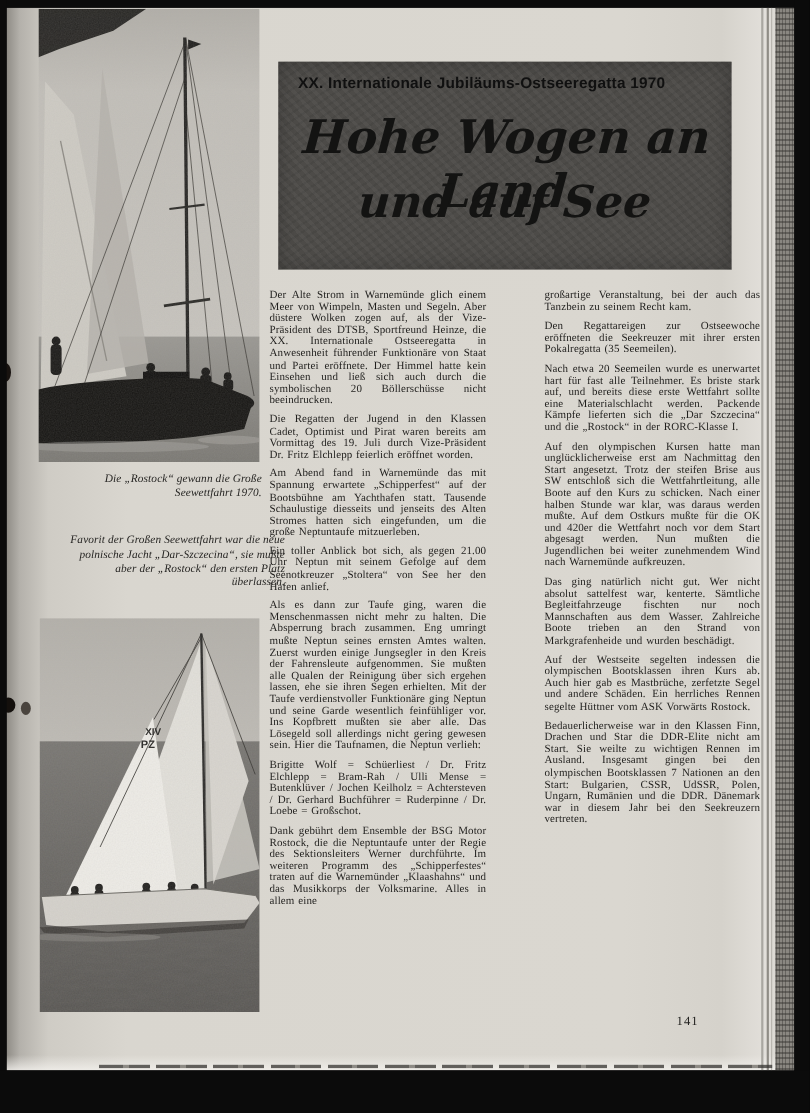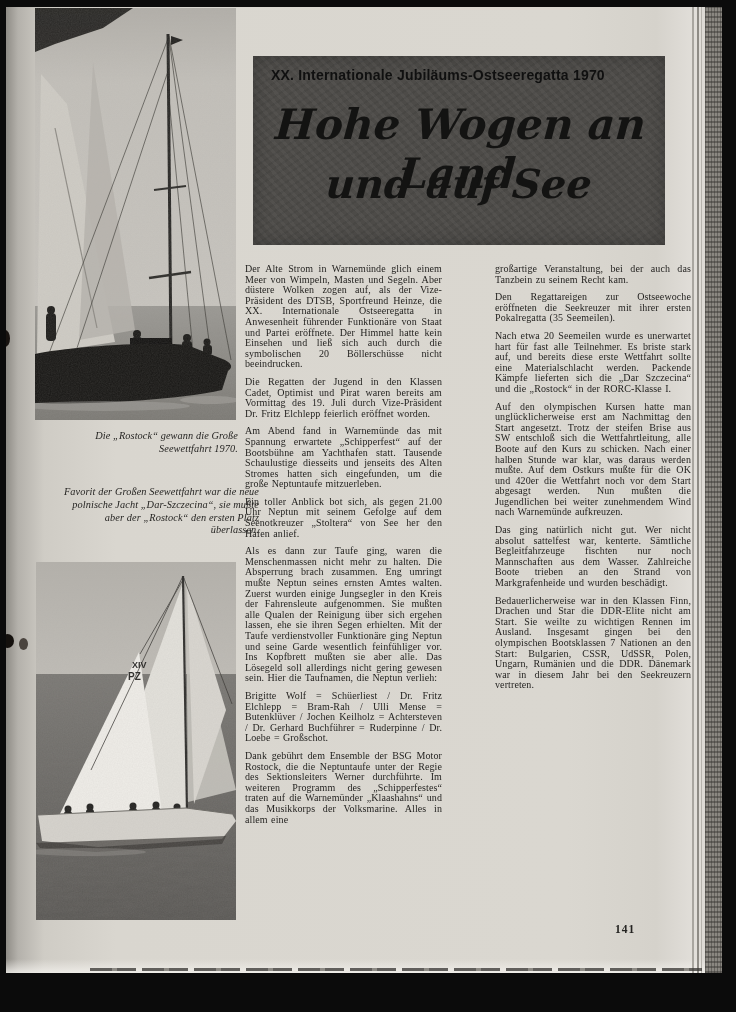--- a/index.html
+++ b/index.html
@@ -30,21 +30,21 @@
   .title2{top:104px;font-size:40px;}
   .col{position:absolute;width:197px;font-size:10px;line-height:10.6px;text-align:justify;color:#201f1d;
     letter-spacing:.1px;word-spacing:.8px;}
   .col p{margin:0 0 7px 0;}
   .colL{left:245px;top:264px;}
   .colR{left:451px;top:264px;width:196px;margin-left:44px;}
   .caption{position:absolute;font-style:italic;font-size:10.3px;line-height:12.8px;color:#262523;
     text-align:right;letter-spacing:.1px;}
   .cap1{left:48px;top:430px;width:190px;}
   .cap2{left:62px;top:486px;width:197px;}
-  .pagenum{position:absolute;left:615px;top:923px;font-size:11.5px;font-weight:bold;color:#242321;letter-spacing:1px;}
+  .pagenum{position:absolute;left:615px;top:923px;font-size:11.5px;font-weight:normal;color:#242321;letter-spacing:1px;}
 </style>
 </head>
 <body>
 
 <div class="scan">
 
   <div class="paper"></div>
 
   <div class="edge-line" style="left:692px;width:2px;background:#a9a6a0;"></div>
   <div class="edge-line" style="left:697px;width:2px;background:#8f8c86;"></div>
@@ -182,20 +182,21 @@
     <p>Brigitte Wolf = Schüerliest / Dr. Fritz Elchlepp = Bram-Rah / Ulli Mense = Butenklüver / Jochen Keilholz = Achtersteven / Dr. Gerhard Buchführer = Ruderpinne / Dr. Loebe = Großschot.</p>
     <p>Dank gebührt dem Ensemble der BSG Motor Rostock, die die Neptuntaufe unter der Regie des Sektionsleiters Werner durchführte. Im weiteren Programm des „Schipperfestes“ traten auf die Warnemünder „Klaashahns“ und das Musikkorps der Volksmarine. Alles in allem eine</p>
   </div>
 
   <div class="col colR">
     <p>großartige Veranstaltung, bei der auch das Tanzbein zu seinem Recht kam.</p>
     <p>Den Regattareigen zur Ostseewoche eröffneten die Seekreuzer mit ihrer ersten Pokalregatta (35 Seemeilen).</p>
     <p>Nach etwa 20 Seemeilen wurde es unerwartet hart für fast alle Teilnehmer. Es briste stark auf, und bereits diese erste Wettfahrt sollte eine Materialschlacht werden. Packende Kämpfe lieferten sich die „Dar Szczecina“ und die „Rostock“ in der RORC-Klasse I.</p>
     <p>Auf den olympischen Kursen hatte man unglücklicherweise erst am Nachmittag den Start angesetzt. Trotz der steifen Brise aus SW entschloß sich die Wettfahrtleitung, alle Boote auf den Kurs zu schicken. Nach einer halben Stunde war klar, was daraus werden mußte. Auf dem Ostkurs mußte für die OK und 420er die Wettfahrt noch vor dem Start abgesagt werden. Nun mußten die Jugendlichen bei weiter zunehmendem Wind nach Warnemünde aufkreuzen.</p>
     <p>Das ging natürlich nicht gut. Wer nicht absolut sattelfest war, kenterte. Sämtliche Begleitfahrzeuge fischten nur noch Mannschaften aus dem Wasser. Zahlreiche Boote trieben an den Strand von Markgrafenheide und wurden beschädigt.</p>
+    <p>Auf der Westseite segelten indessen die olympischen Bootsklassen ihren Kurs ab. Auch hier gab es Mastbrüche, zerfetzte Segel und andere Schäden. Ein herrliches Rennen segelte Hüttner vom ASK Vorwärts Rostock.</p>
     <p>Bedauerlicherweise war in den Klassen Finn, Drachen und Star die DDR-Elite nicht am Start. Sie weilte zu wichtigen Rennen im Ausland. Insgesamt gingen bei den olympischen Bootsklassen 7 Nationen an den Start: Bulgarien, CSSR, UdSSR, Polen, Ungarn, Rumänien und die DDR. Dänemark war in diesem Jahr bei den Seekreuzern vertreten.</p>
   </div>
 
   <div class="pagenum">141</div>
 
   <div style="position:absolute;left:0;top:0;width:736px;height:7px;background:#0b0b0b;"></div>
   <div style="position:absolute;left:0;top:0;width:6px;height:1012px;background:#0b0b0b;"></div>
   <div style="position:absolute;left:722px;top:0;width:14px;height:1012px;background:#0b0b0b;"></div>
   <div class="rip-line"></div>
   <div class="bottom-bar">

